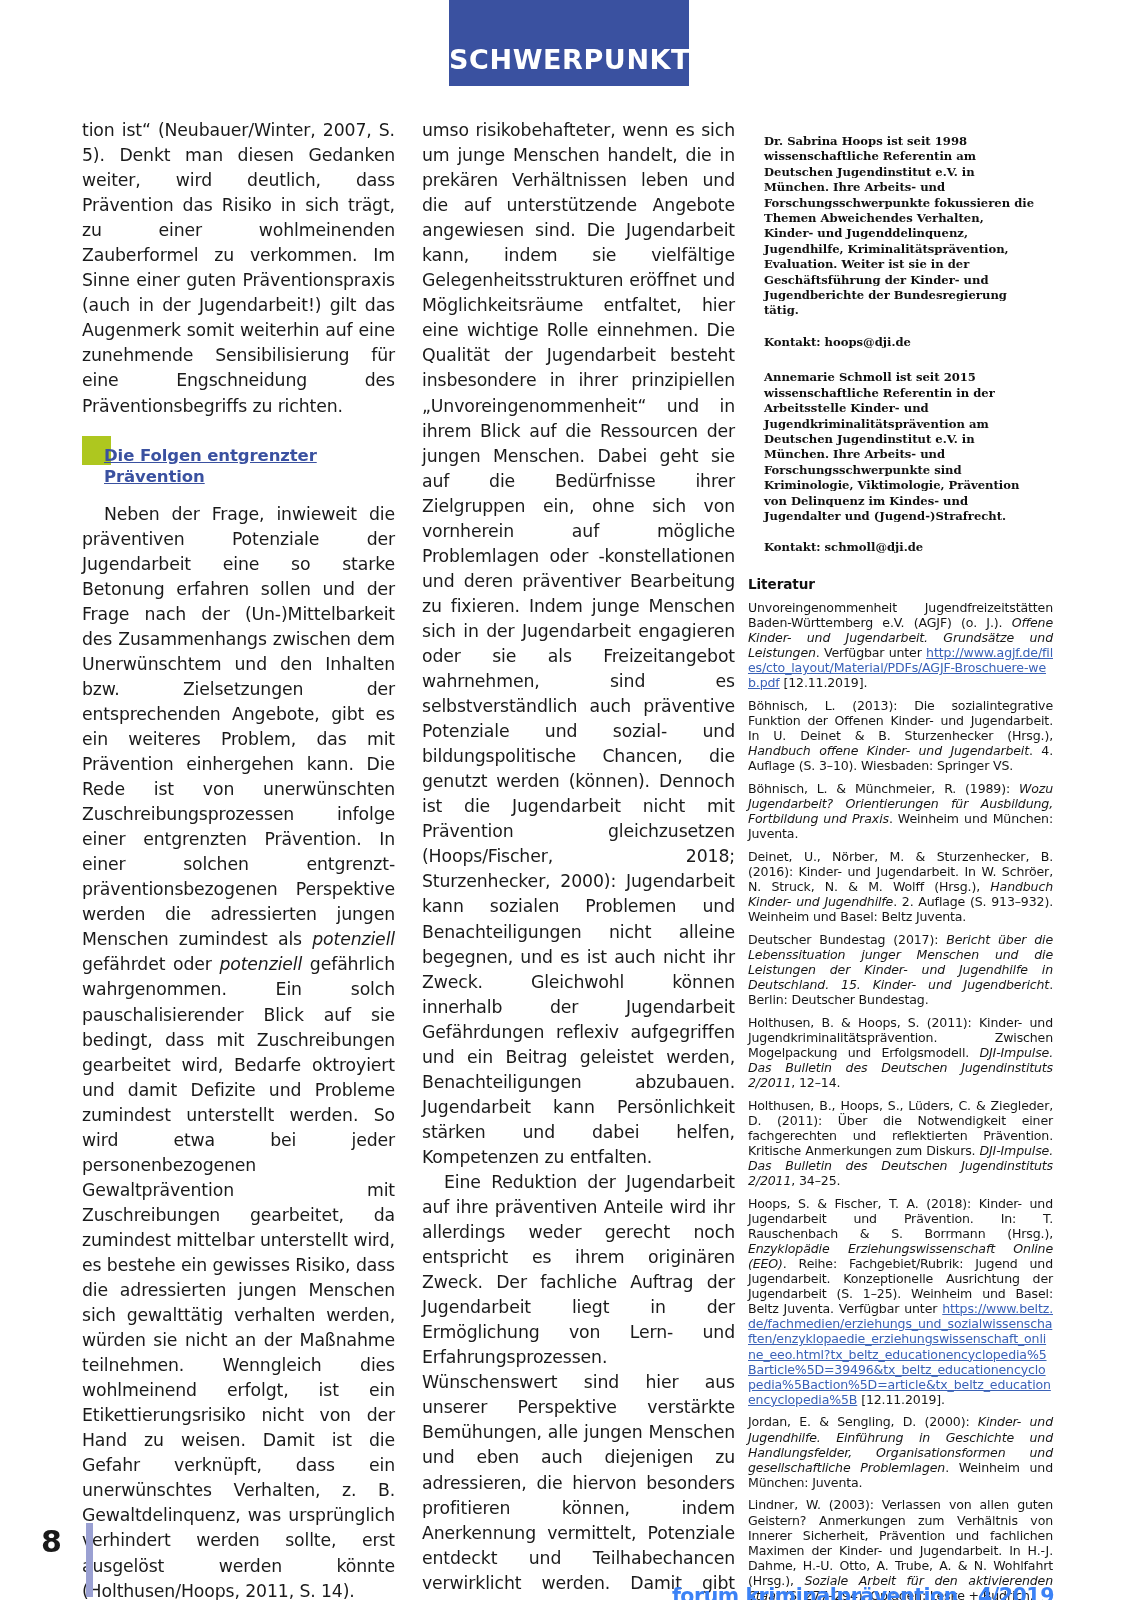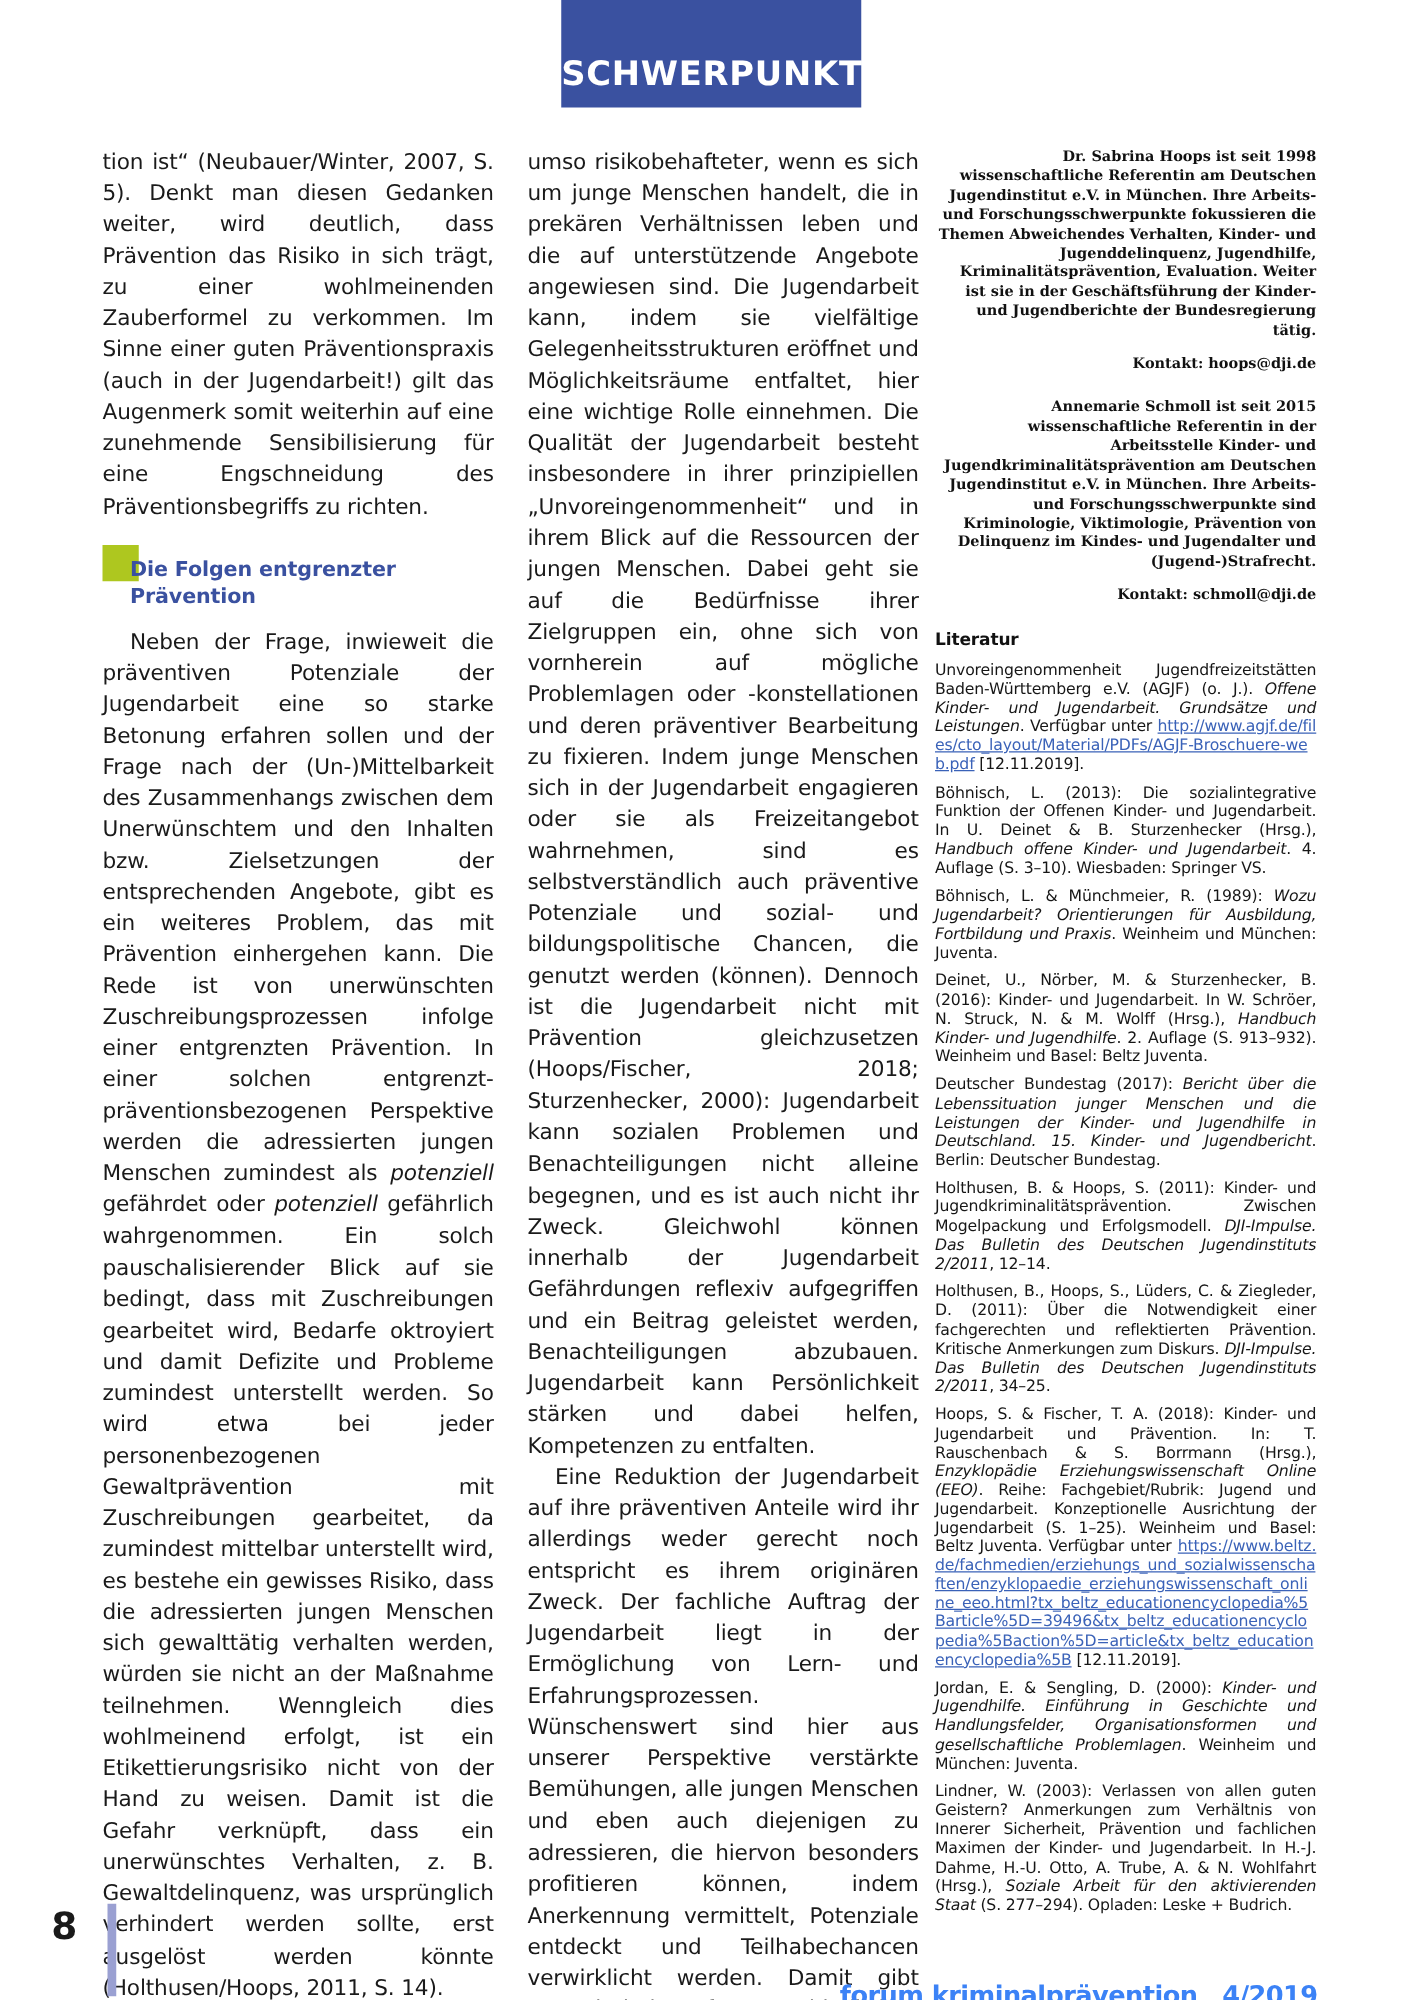--- a/index.html
+++ b/index.html
@@ -75,31 +75,32 @@
     left: 0;
     top: -9px;
     width: 29px;
     height: 29px;
     background: #aec71f;
     z-index: 0;
   }
   .sec-head .txt {
     position: relative;
     z-index: 1;
+    text-decoration: underline;
   }
 
   
   .bio {
     font-family: "DejaVu Serif", "Liberation Serif", serif;
     font-size: 11.6px;
     line-height: 15.4px;
     font-weight: bold;
     color: #111111;
-    text-align: right;
-    margin: 0;
+    text-align: left;
+    margin: 16px;
   }
   .bio + .bio { margin-top: 11px; }
   .bio-group { margin-bottom: 20px; }
 
   
   .lit-head {
     font-size: 13.6px;
     font-weight: bold;
     color: #111111;
     margin: 13px 0 8px 0;

